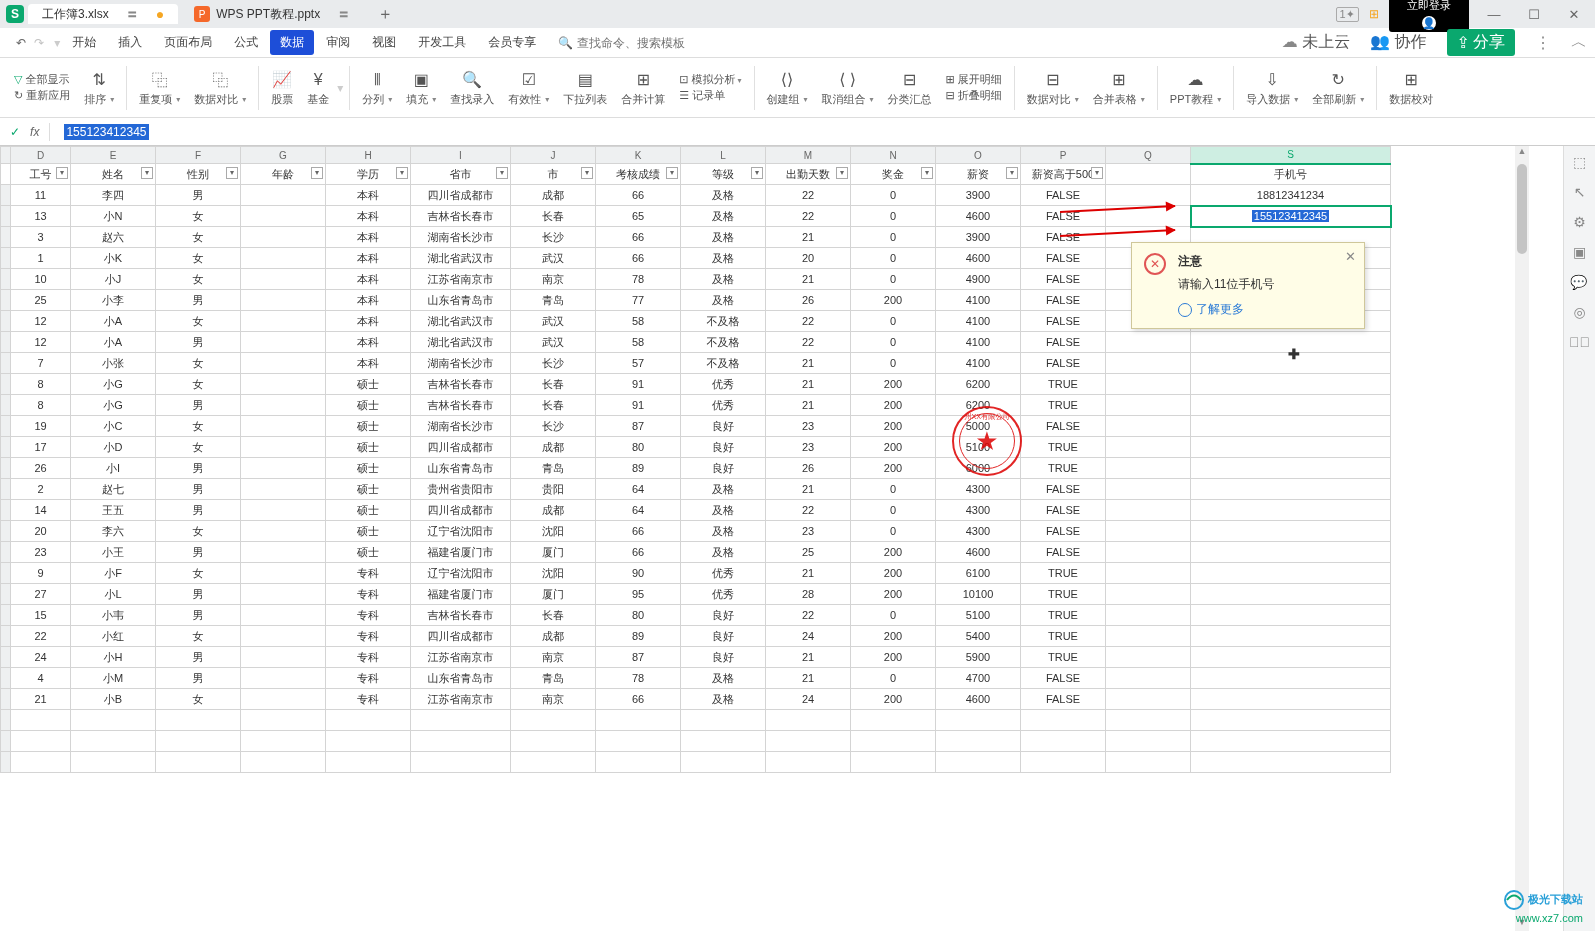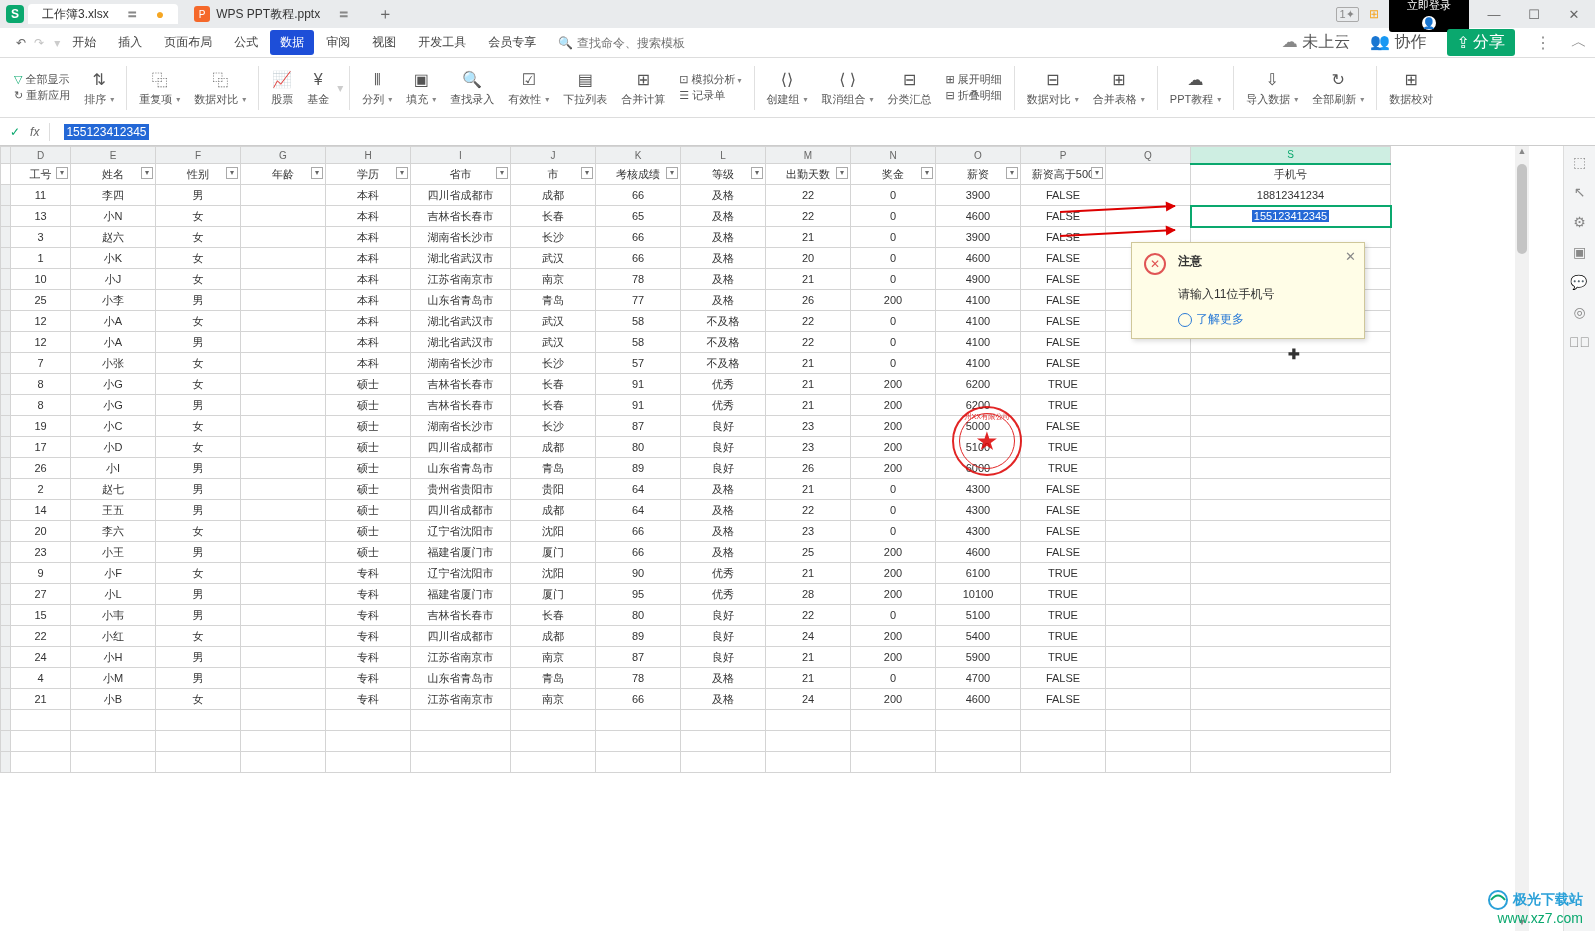--- a/index.html
+++ b/index.html
@@ -58,21 +58,21 @@
 .filter-btn { position: absolute; right: 2px; top: 3px; width: 12px; height: 12px; border: 1px solid #aaa; background: #fff; font-size: 8px; line-height: 10px; color: #666; }
 .cell-sel { outline: 2px solid #0aa86e; outline-offset: -1px; }
 .cell-text-sel { background: #2468d6; color: #fff; padding: 0 2px; }
 .phone-header { font-weight: bold; font-size: 13px; }
 
 
 .valid-tip { position: absolute; left: 1131px; top: 96px; width: 234px; background: #fffde7; border: 1px solid #cfc79a; box-shadow: 2px 2px 5px rgba(0,0,0,.15); padding: 10px 12px; font-size: 12px; }
 .valid-tip .vt-close { position: absolute; right: 8px; top: 6px; color: #888; font-size: 13px; }
 .valid-tip .vt-icon { position: absolute; left: 12px; top: 10px; width: 22px; height: 22px; border: 2px solid #e05555; border-radius: 50%; color: #e05555; display: flex; align-items: center; justify-content: center; font-size: 12px; }
 .valid-tip .vt-body { margin-left: 34px; }
-.valid-tip .vt-title { font-weight: bold; margin-bottom: 16px; }
+.valid-tip .vt-title { font-weight: bold; margin-bottom: 6px; }
 .valid-tip .vt-link { color: #2a7ad6; margin-top: 8px; display: flex; align-items: center; gap: 4px; }
 .vt-link::before { content: ""; width: 12px; height: 12px; border: 1px solid #2a7ad6; border-radius: 50%; display: inline-block; position:relative; }
 
 
 .arrow { position: absolute; height: 2px; background: #d00; }
 .arrow::after { content: ""; position: absolute; right: -1px; top: -4px; border-left: 10px solid #d00; border-top: 5px solid transparent; border-bottom: 5px solid transparent; }
 
 
 .stamp { position: absolute; left: 952px; top: 260px; width: 70px; height: 70px; border: 2px solid #d00; border-radius: 50%; display: flex; align-items: center; justify-content: center; color: #d00; font-size: 26px; opacity: .85; pointer-events:none; }
 .stamp::before { content:""; position:absolute; inset:5px; border:1px solid #d00; border-radius:50%; }
@@ -83,21 +83,21 @@
 
 
 .side-toolbar { width: 32px; background: #f3f4f5; border-left: 1px solid #ddd; display: flex; flex-direction: column; align-items: center; padding-top: 8px; gap: 14px; color: #888; font-size: 14px; }
 
 
 .vscroll { position: absolute; right: 34px; top: 0; width: 14px; height: 100%; background: #f1f1f1; }
 .vscroll .thumb { position: absolute; left: 2px; right: 2px; top: 18px; height: 90px; background: #c4c4c4; border-radius: 5px; }
 .vscroll .arr { position: absolute; left: 0; right: 0; height: 14px; text-align: center; font-size: 9px; color: #888; }
 
 
-.watermark { position: absolute; right: 12px; bottom: 6px; font-size: 14px; text-align: right; line-height: 14px; }
+.watermark { position: absolute; right: 12px; bottom: 6px; font-size: 11px; text-align: right; line-height: 14px; }
 .watermark .w1 { color: #2aa0d8; font-weight: bold; }
 .watermark .w2 { color: #0aa86e; }
 .watermark svg { vertical-align: middle; }
 </style>
 </head>
 <body>
 
 <div class="titlebar">
   <div class="logo-s">S</div>
   <div class="tab">

